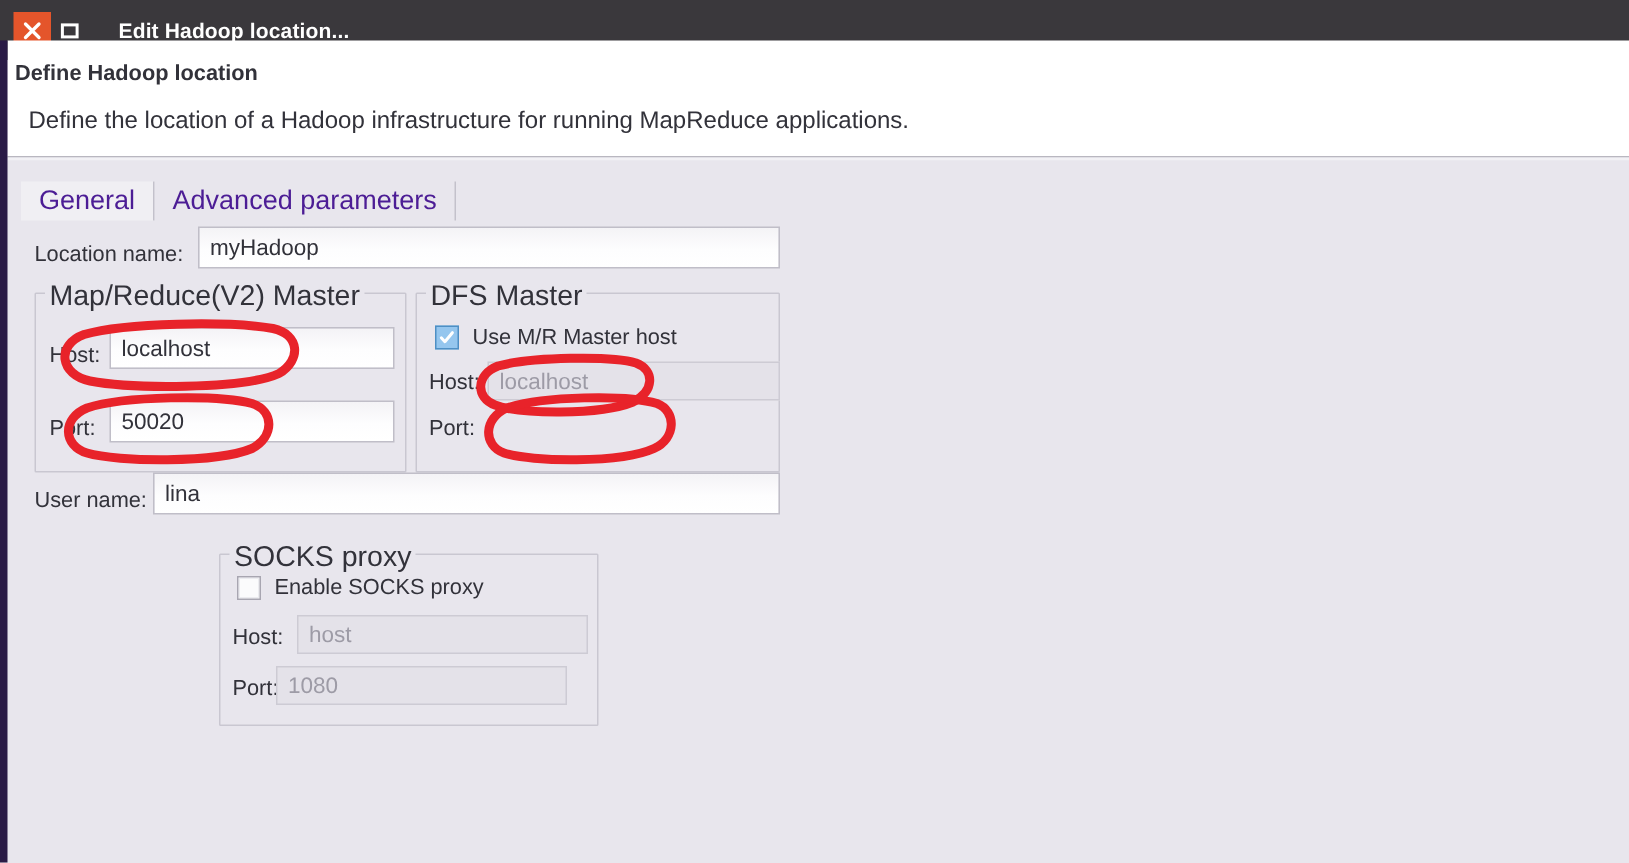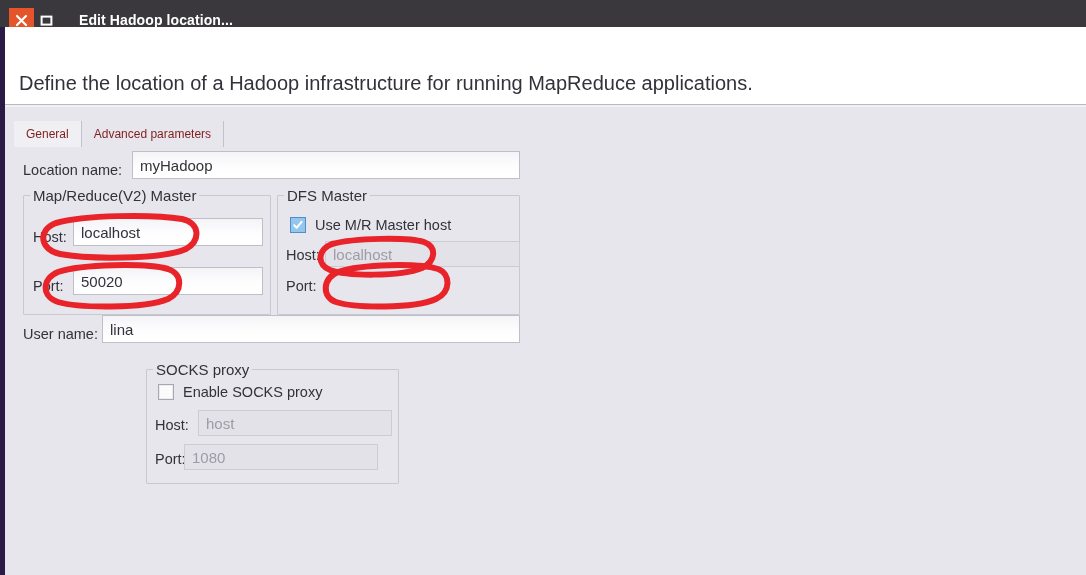--- a/index.html
+++ b/index.html
@@ -77,21 +77,21 @@
     left: 5px;
     top: 14px;
     font-size: 14.5px;
     font-weight: bold;
     color: #32323a;
   }
   #header-desc {
     position: absolute;
     left: 14px;
     top: 45px;
-    font-size: 20px;
+    font-size: 16px;
     color: #32323a;
   }
   #header-sep {
     position: absolute;
     left: 5px;
     top: 104px;
     width: 1081px;
     height: 1px;
     background: #b9b7c0;
   }
@@ -117,22 +117,22 @@
   
   #tabbar {
     position: absolute;
     left: 9px;
     top: 14px;
     height: 26px;
     display: flex;
     align-items: stretch;
   }
   .tab {
-    font-size: 12px;
-    color: #7f1d1d;
+    font-size: 18px;
+    color: #4c1d95;
     padding: 3px 12px 4px 12px;
     display: flex;
     align-items: center;
     border-right: 1px solid #c3c1cb;
     white-space: nowrap;
   }
   .tab.active {
     background: #f0eff3;
     border-right: 1px solid #c3c1cb;
   }
@@ -169,21 +169,21 @@
     border: 1px solid #c9c7d1;
     box-sizing: border-box;
     border-radius: 1px;
   }
   .group-title {
     position: absolute;
     top: -9px;
     left: 6px;
     background: #e8e6ed;
     padding: 0 3px;
-    font-size: 15px;
+    font-size: 19px;
     color: #32323a;
     white-space: nowrap;
   }
 
   
   .cbrow {
     position: absolute;
     display: flex;
     align-items: center;
   }
@@ -233,20 +233,21 @@
     <svg class="tb-glyph" width="13" height="13" viewBox="0 0 13 13">
       <rect x="1.6" y="2.6" width="9.8" height="8" fill="none" stroke="#ffffff" stroke-width="2"></rect>
     </svg>
   </div>
   <div id="titlebar-title">Edit Hadoop location...</div>
 </div>
 
 <div id="left-strip"></div>
 
 <div id="header">
+  <div id="header-title">Define Hadoop location</div>
   <div id="header-desc">Define the location of a Hadoop infrastructure for running MapReduce applications.</div>
 </div>
 <div id="header-sep"></div>
 <div id="header-sep2"></div>
 
 <div id="body">
 
   <div id="tabbar">
     <div class="tab active">General</div>
     <div class="tab">Advanced parameters</div>

